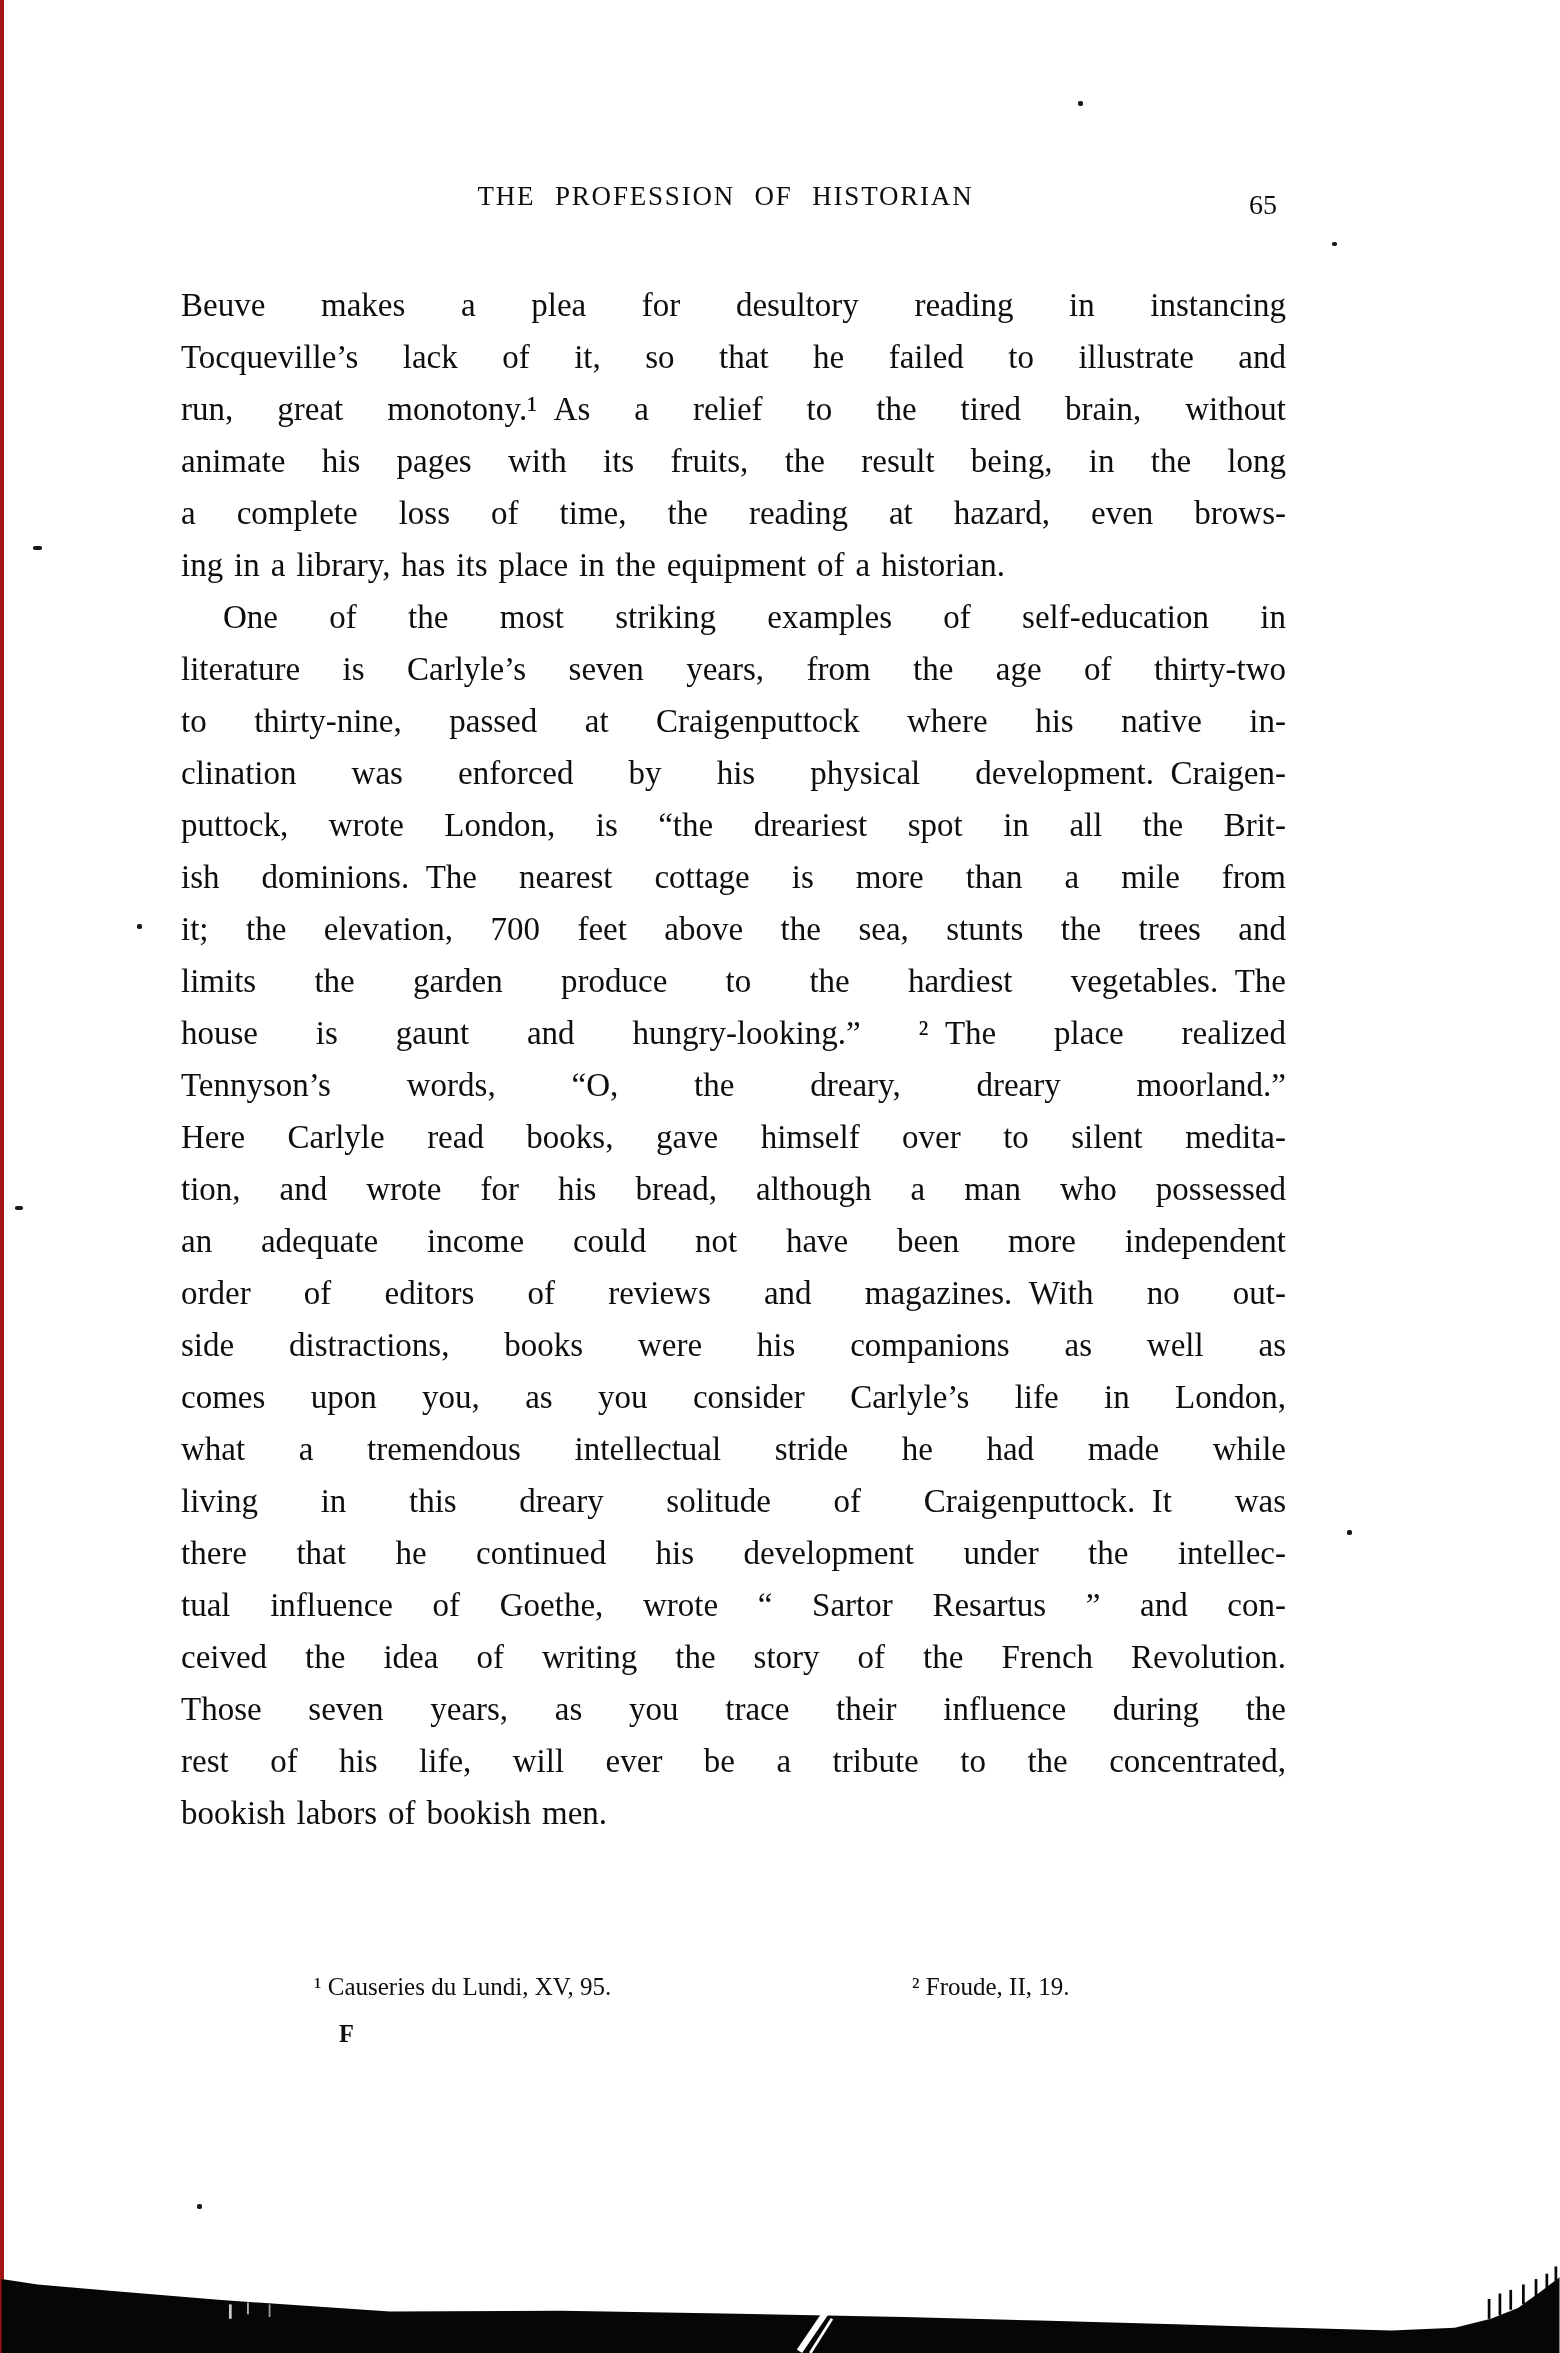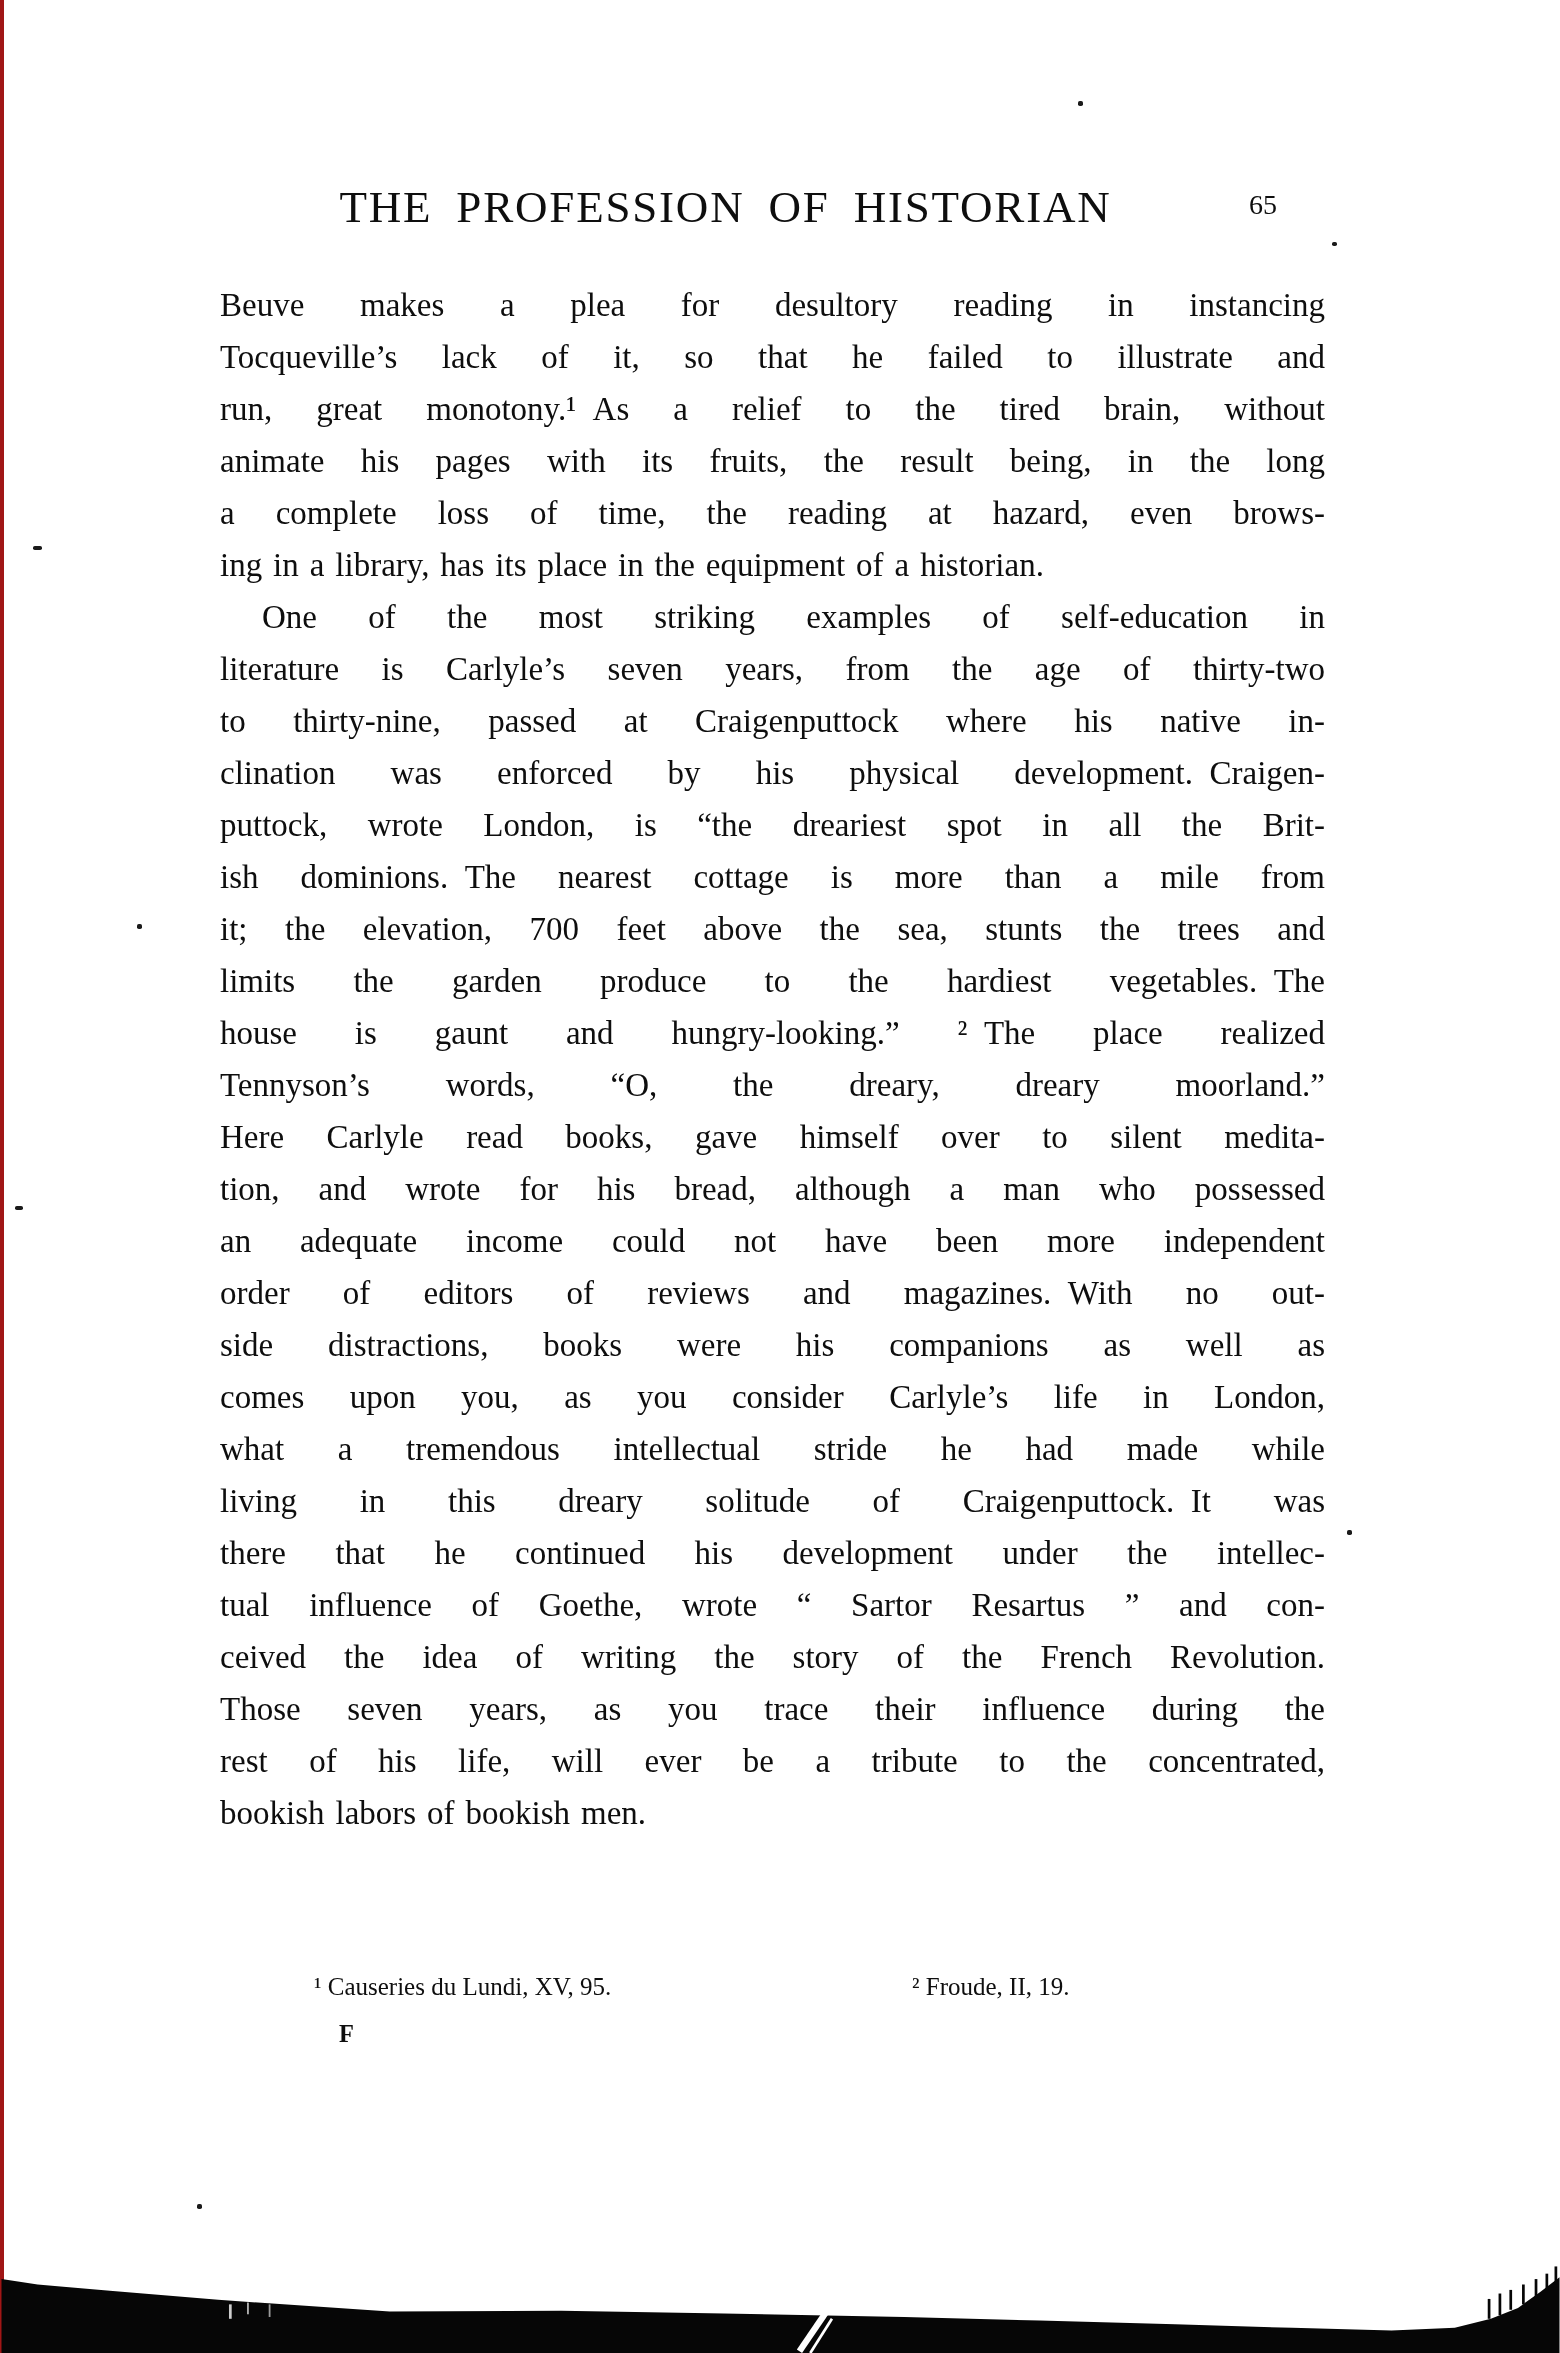--- a/index.html
+++ b/index.html
@@ -27,39 +27,38 @@
   #running-head {
     position: absolute;
     left: 181px; top: 181px;
     width: 1105px;
     height: 43px;
   }
   #head-title {
     position: absolute;
     left: 0; right: 16px;
     text-align: center;
-    font-size: 45px;
+    font-size: 27px;
     letter-spacing: 1.8px;
     word-spacing: 11px;
     white-space: nowrap;
   }
   #page-number {
     position: absolute;
     right: 9px; top: 8px;
     font-size: 28px;
   }
   
   #text-block {
     position: absolute;
     left: 181px; top: 279px;
     width: 1105px;
     font-size: 33px;
     line-height: 52px;
     word-spacing: 2.7px;
-    margin-left: 39px;
   }
   .line {
     text-align: justify;
     text-align-last: justify;
     white-space: normal;
     height: 52px;
     overflow: visible;
   }
   .para .line:last-child { text-align-last: left; }
   #para2 .line:first-child { padding-left: 42px; }

